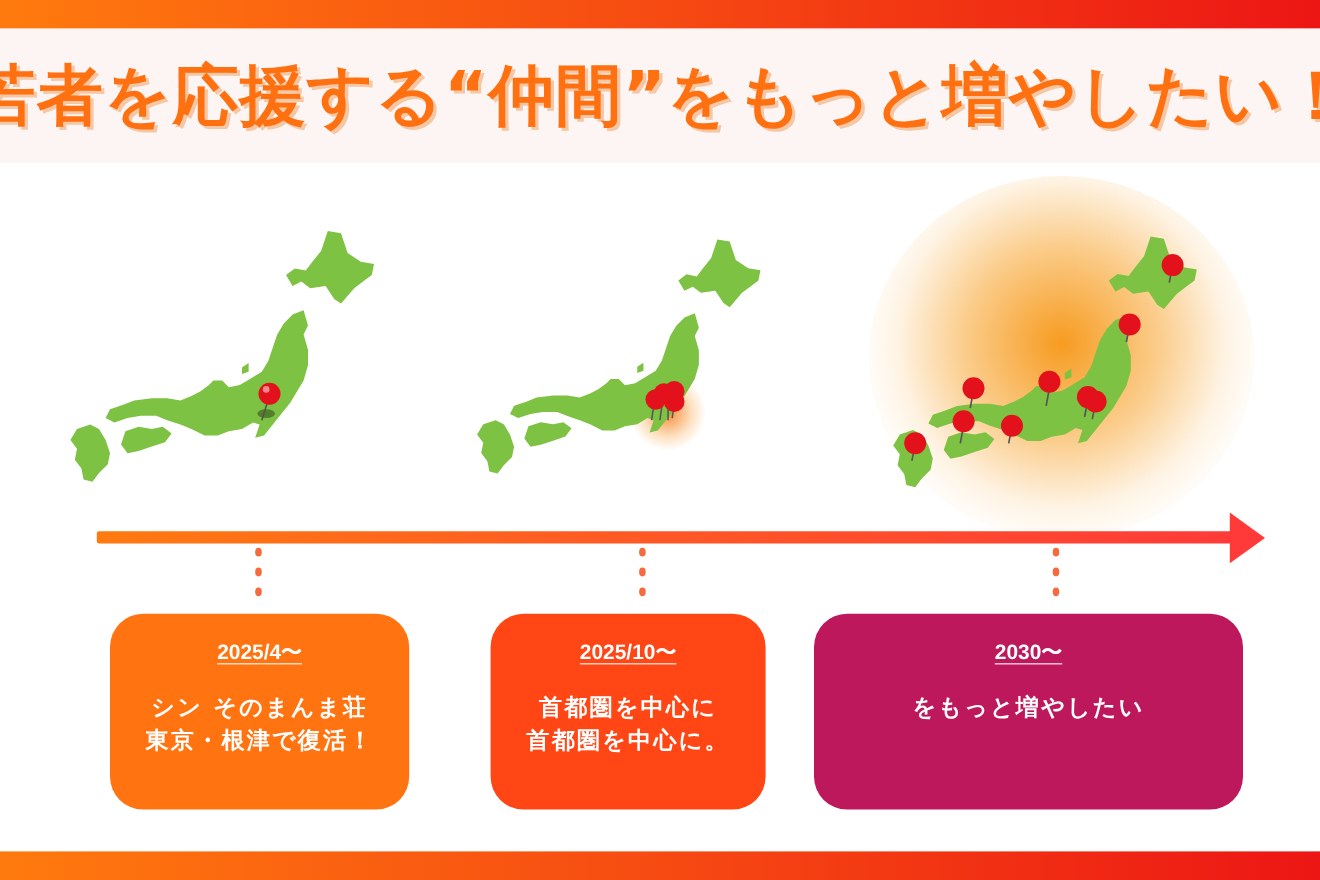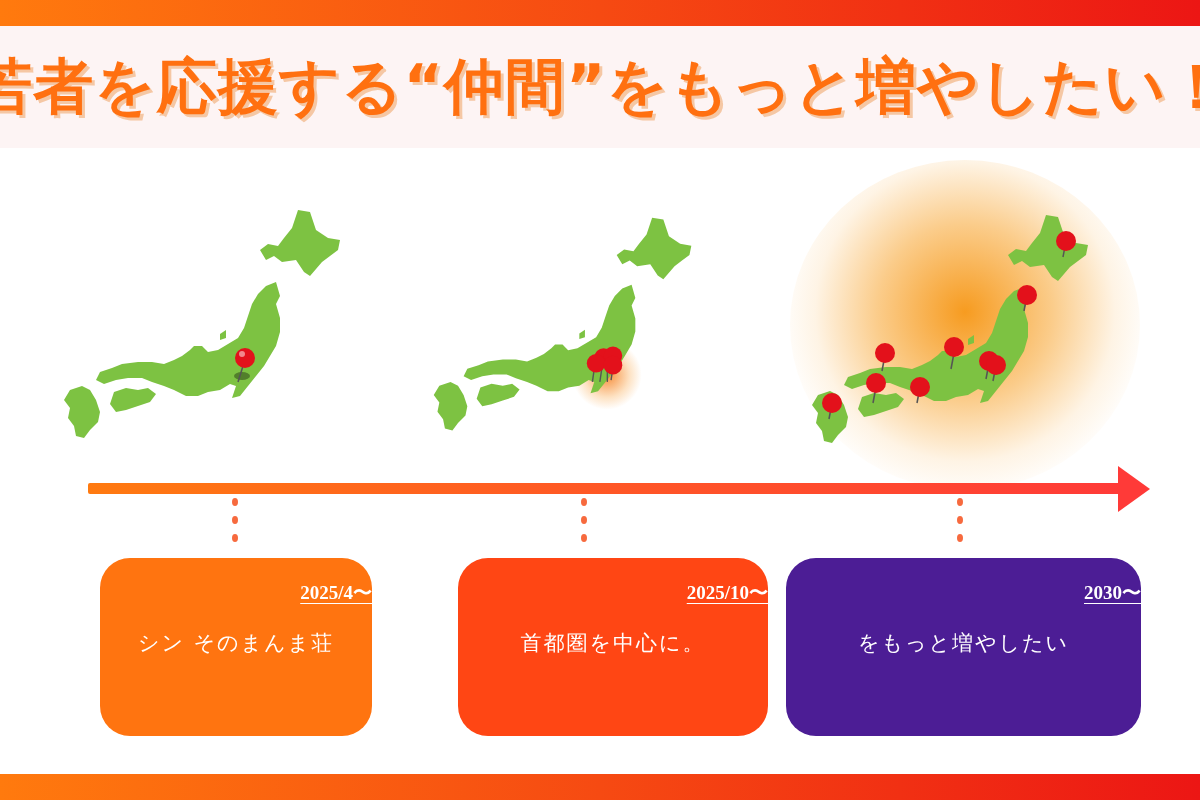--- a/index.html
+++ b/index.html
@@ -9,25 +9,25 @@
     .title-band { position:absolute; left:0; top:26px; width:1200px; height:122px; background:#fdf4f4; display:flex; align-items:center; justify-content:center; }
     .title { font-size:60px; font-weight:bold; color:#ff7010; letter-spacing:1px; text-shadow:3px 3px 0 #f5c7a4; white-space:nowrap; }
     .map { position:absolute; }
     .glow-big { position:absolute; left:790px; top:160px; width:350px; height:330px; border-radius:50%; background:radial-gradient(circle at 50% 46%, rgba(246,150,20,0.95) 0%, rgba(248,170,60,0.6) 35%, rgba(252,210,150,0.25) 60%, rgba(255,255,255,0) 75%); }
     .glow-small { position:absolute; left:572px; top:340px; width:70px; height:70px; border-radius:50%; background:radial-gradient(circle, rgba(245,120,20,0.85) 0%, rgba(250,170,80,0.35) 45%, rgba(255,255,255,0) 70%); }
     .timeline { position:absolute; left:88px; top:483px; width:1040px; height:11px; background:linear-gradient(90deg,#ff7a10 0%,#ff5a24 45%,#ff3a38 100%); border-radius:2px; }
     .arrow-head { position:absolute; left:1118px; top:466px; width:0; height:0; border-top:23px solid transparent; border-bottom:23px solid transparent; border-left:32px solid #ff3a38; }
     .dots { position:absolute; width:6px; display:flex; flex-direction:column; gap:10px; }
     .dot { width:6px; height:8px; border-radius:50%; background:#f76a3e; }
     .card { position:absolute; top:558px; height:178px; border-radius:30px; color:#fff; text-align:center; box-sizing:border-box; padding-top:22px; }
-    .card .date { font-size:19px; font-weight:bold; text-decoration:underline; text-underline-offset:4px; display:block; margin-bottom:22px; font-family:Liberation Serif, serif;text-align:right; }
-    .card .line { font-size:21px; font-weight:normal; line-height:30px; display:block; letter-spacing:2px; }
+    .card .date { font-size:19px; font-weight:bold; text-decoration:underline; text-underline-offset:4px; display:block; margin-bottom:22px; font-family:Liberation Sans, sans-serif; }
+    .card .line { font-size:21px; font-weight:bold; line-height:30px; display:block; letter-spacing:2px; }
     .card-1 { left:100px; width:272px; background:#ff7410; }
-    .card-2 { left:446px; width:310px; background:#ff4614;margin-left:12px; }
-    .card-3 { left:786px; width:355px; background:#4c1d95; }
+    .card-2 { left:446px; width:250px; background:#ff4614; }
+    .card-3 { left:740px; width:390px; background:#be185d; }
   </style>
 </head>
 <body>
 
 <div class="top-bar"></div>
 
 <div class="title-band">
   <div class="title">若者を応援する“仲間”をもっと増やしたい！</div>
 </div>
 
@@ -122,24 +122,26 @@
 </div>
 <div class="dots" style="left:957px;top:498px;">
   <div class="dot"></div>
     <div class="dot"></div>
     <div class="dot"></div>
 </div>
 
 <div class="card card-1">
   <span class="date">2025/4〜</span>
   <span class="line">シン そのまんま荘</span>
+  <span class="line">東京・根津で復活！</span>
 </div>
 
 <div class="card card-2">
   <span class="date">2025/10〜</span>
+  <span class="line">首都圏を中心に</span>
   <span class="line">首都圏を中心に。</span>
 </div>
 
 <div class="card card-3">
   <span class="date">2030〜</span>
   <span class="line">をもっと増やしたい</span>
 </div>
 
 <div class="bottom-bar"></div>
 

